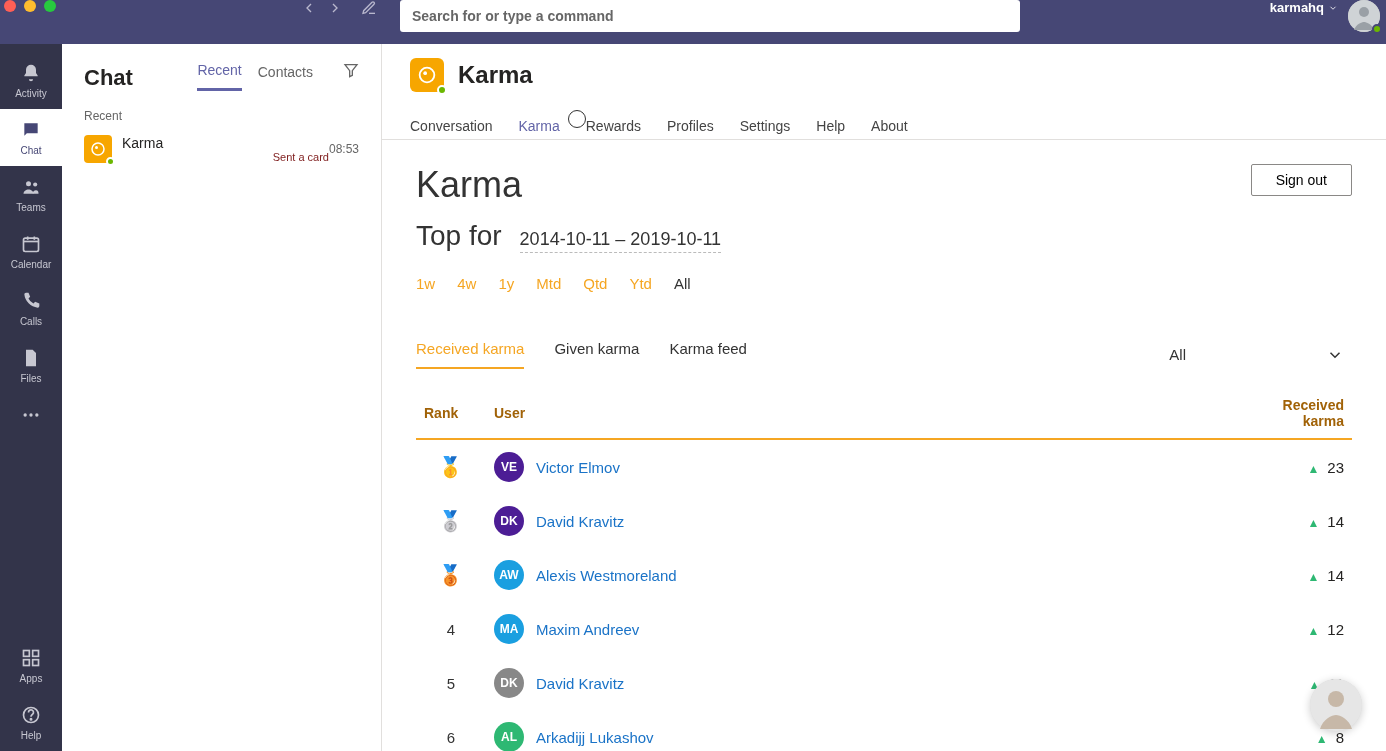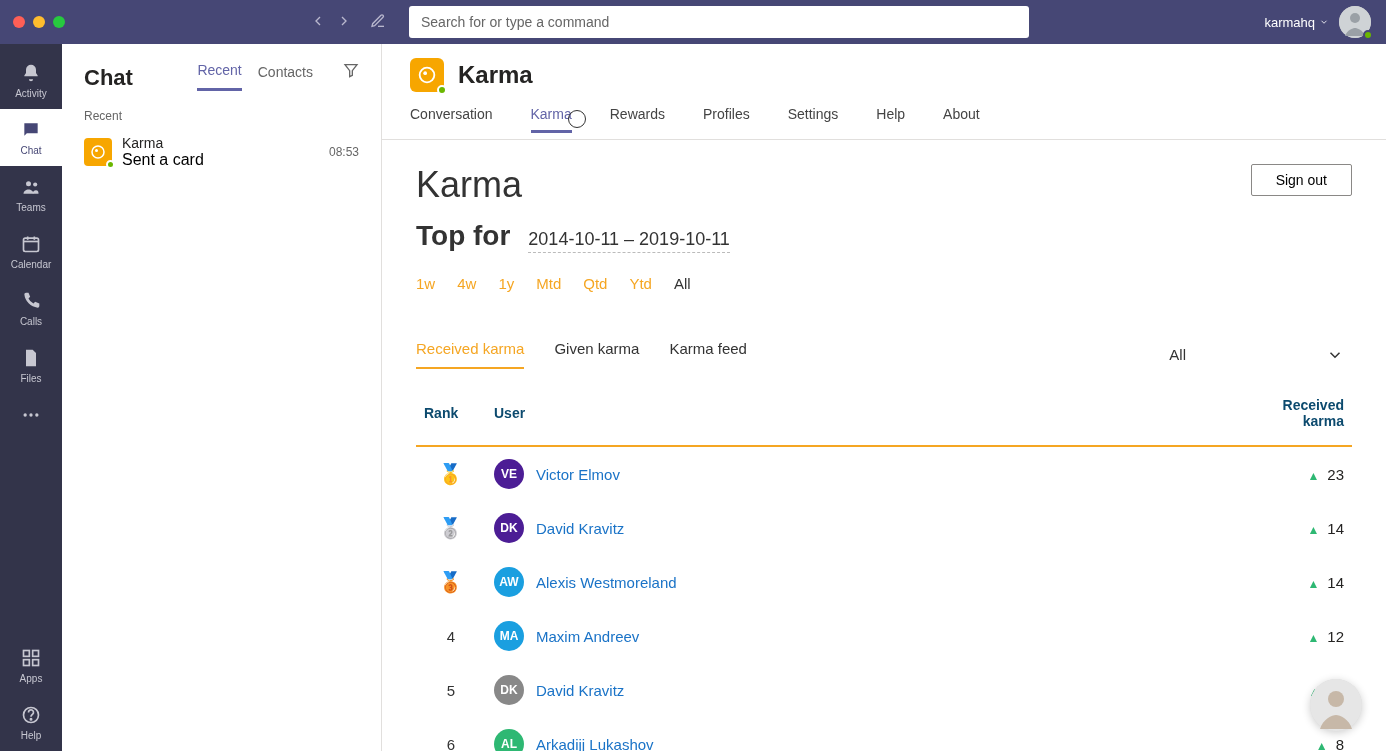--- a/index.html
+++ b/index.html
@@ -12,22 +12,23 @@
     overflow: hidden;
     display: flex;
     flex-direction: column;
     background: #fff;
   }
   
   .titlebar {
     height: 44px;
     background: #464775;
     display: flex;
-    align-items: center;
-    padding: 0 9px;
+    align-items: flex-start;
+    padding: 0 0;
+    font-weight: bold;
   }
   .win-dots { display: flex; gap: 8px; margin-left: 4px; margin-right: 240px; }
   .dot { width: 12px; height: 12px; border-radius: 50%; }
   .dot.red { background: #ff5f56; }
   .dot.yellow { background: #ffbd2e; }
   .dot.green { background: #27c93f; }
   .nav-arrow, .compose-btn { color: #b9b8ce; width: 26px; text-align: center; cursor: pointer; }
   .nav-arrow svg, .compose-btn svg { stroke: #b9b8ce; }
   .searchbox {
     flex: 0 0 620px;
@@ -98,59 +99,59 @@
   .lp-tabs { display: flex; gap: 16px; align-items: center; font-size: 14px; }
   .lp-tab { color: #666; cursor: pointer; padding-bottom: 10px; }
   .lp-tab.active { color: #6264a7; border-bottom: 3px solid #6264a7; }
   .lp-filter { margin-left: 14px; padding-bottom: 10px; cursor: pointer; }
   .lp-section { padding: 18px 22px 6px 22px; font-size: 12px; color: #666; }
   .chat-item { display: flex; align-items: center; padding: 6px 22px; cursor: pointer; }
   .chat-av { width: 28px; height: 28px; border-radius: 4px; background: #f7a600; position: relative; margin-right: 10px; display:flex; align-items:center; justify-content:center;}
   .chat-av .presence { width: 9px; height: 9px; border-radius: 50%; background: #6bb700; border: 2px solid #fff; position: absolute; right: -3px; bottom: -3px; }
   .chat-main { flex: 1; }
   .chat-title { font-size: 14px; color: #252423; }
-  .chat-sub { font-size: 16px; color: #000000; }
+  .chat-sub { font-size: 11px; color: #7f1d1d; text-align: right; }
   .chat-time { font-size: 12px; color: #666; }
 
   
   .content { flex: 1; display: flex; flex-direction: column; min-width: 0; background: #f5f5f5; }
   .content-header {
     height: 96px;
     background: #fff;
     padding: 14px 28px 0 28px;
     display: flex;
     flex-direction: column;
     border-bottom: 1px solid #e1dfdd;
   }
   .ch-top { display: flex; align-items: center; gap: 14px; }
   .karma-logo { width: 34px; height: 34px; border-radius:6px; background:#f7a600; position:relative; display:flex; align-items:center; justify-content:center; }
   .karma-logo .presence { width: 10px; height: 10px; border-radius:50%; background:#6bb700; border:2px solid #fff; position:absolute; right:-3px; bottom:-3px;}
   .ch-title { font-size: 24px; font-weight: 700; }
-  .ch-tabs { display: flex; gap: 38px; margin-top: 14px; }
+  .ch-tabs { display: flex; gap: 26px; margin-top: 26px; }
   .ch-tab { color: #444; font-size: 14px; cursor: pointer; padding-bottom: 10px; position: relative;}
   .ch-tab.active { color: #6264a7; }
   .ch-tab.active::after { content:""; position:absolute; left:0; right:0; bottom:-1px; height:3px; background:#6264a7;}
 
   .cursor-ring { position: absolute; width: 18px; height: 18px; border: 1px solid #333; border-radius: 50%; pointer-events: none; }
 
   
   .kbody { flex: 1; padding: 24px 34px; background: #fff; overflow: auto; position: relative; }
   .kbody-top { display: flex; align-items: flex-start; }
   .page-title { font-size: 36px; font-weight: 400; color:#333; }
   .signout {
     margin-left: auto;
     border: 1px solid #8a8886;
     background: #fff;
     padding: 7px 24px;
     font-size: 14px;
     border-radius: 2px;
     cursor: pointer;
   }
   .topfor-row { display:flex; align-items: baseline; gap: 18px; margin-top: 14px;}
-  .topfor { font-size: 28px; color:#333;font-weight:bold; }
+  .topfor { font-size: 28px; color:#333; }
   .date-range { font-size: 18px; color:#333; border-bottom: 1px dashed #bbb; padding-bottom: 2px; cursor:pointer;}
   .range-chips { display: flex; gap: 22px; margin-top: 22px; font-size: 15px; }
   .chip { color: #f5a623; cursor: pointer; }
   .chip.active { color: #333; }
 
   .sub-tabs-row { display:flex; align-items:center; margin-top: 48px; }
   .sub-tabs { display:flex; gap: 30px; }
   .sub-tab { color:#333; font-size:15px; cursor:pointer; padding-bottom: 10px;}
   .sub-tab.active { color:#f5a623; border-bottom: 2px solid #f5a623; }
   .scope-select { margin-left:auto; display:flex; align-items:center; gap:140px; cursor:pointer; font-size:15px; color:#333; padding-right: 8px;}
@@ -158,22 +159,22 @@
 
   table.leaderboard {
     width: 100%;
     border-collapse: collapse;
     margin-top: 10px;
   }
   table.leaderboard th {
     text-align: left;
     font-size: 14px;
     font-weight: 700;
-    color: #0c4a6e;
-    padding: 18px 8px 16px 8px;
+    color: #a16207;
+    padding: 18px 8px 9px 8px;
     border-bottom: 2px solid #f5a623;
   }
   table.leaderboard th.right { text-align: right; }
   table.leaderboard td {
     padding: 12px 8px;
     vertical-align: middle;
     font-size: 15px;
   }
   .rank-cell { width: 70px; text-align: center; color:#333; }
   .user-cell { display:flex; align-items:center; gap:12px; }

